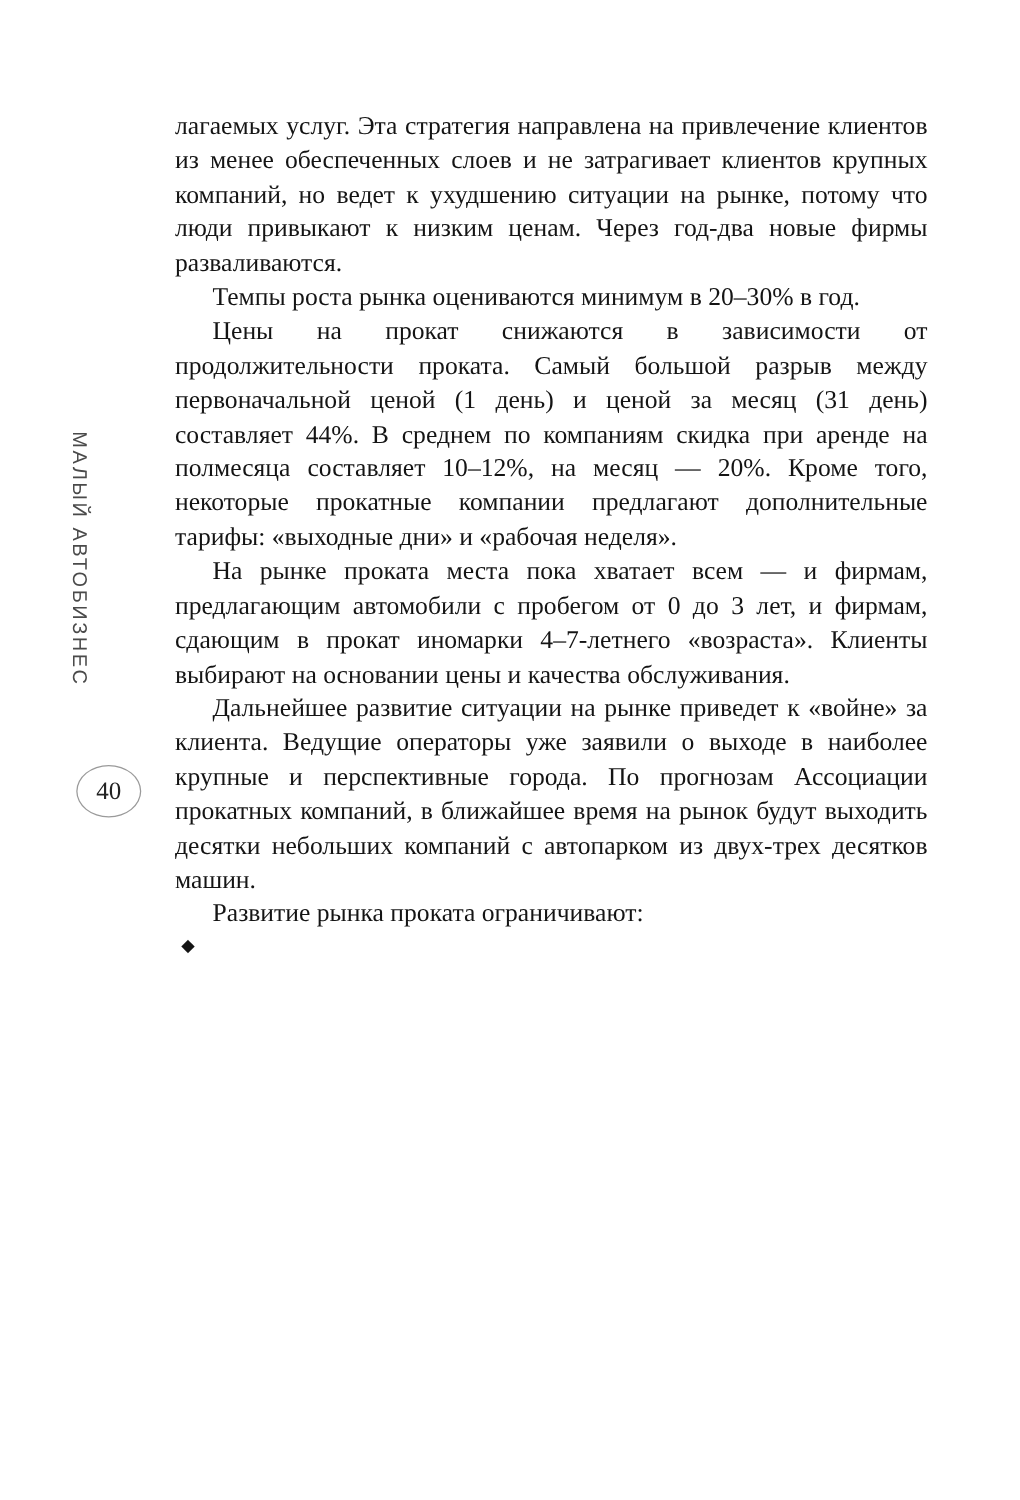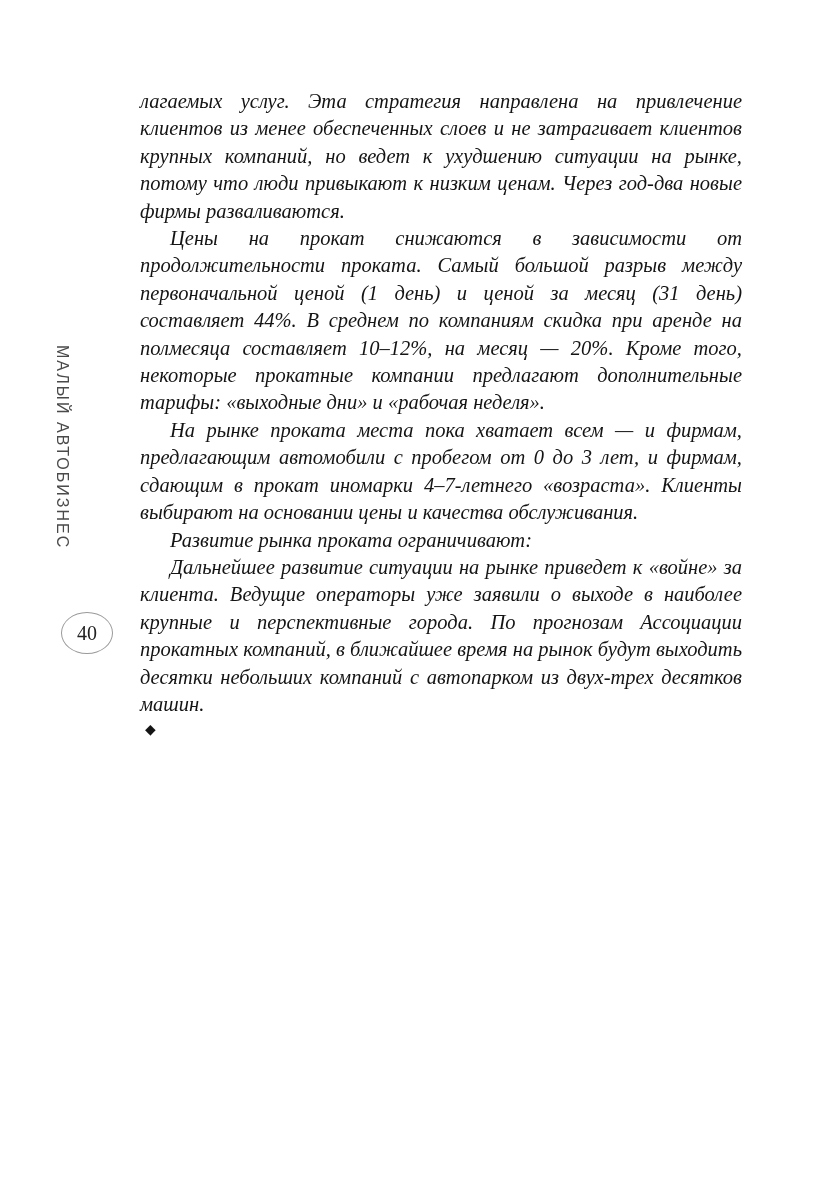--- a/index.html
+++ b/index.html
@@ -52,21 +52,20 @@
     font-size: 20.5px;
     line-height: 27.4px;
     text-align: justify;
     color: #141414;
     hyphens: auto;
     -webkit-hyphens: auto;
   }
   .para {
     margin: 0;
     text-indent: 30px;
-    font-style: italic;
   }
   .para.no-indent {
     text-indent: 0;
   }
   .bullet-item {
     position: relative;
     padding-left: 39px;
     margin: 0;
   }
   .bullet-marker {
@@ -85,23 +84,24 @@
 <div class="page">
 
   <div class="running-head">МАЛЫЙ АВТОБИЗНЕС</div>
 
   <div class="page-number-badge">
     <span>40</span>
   </div>
 
   <div class="main-text">
     <p class="para no-indent">лагаемых услуг. Эта стратегия направлена на привлечение клиентов из менее обеспеченных слоев и не затрагивает клиентов крупных компаний, но ведет к ухудшению ситуации на рынке, потому что люди привыкают к низким ценам. Через год-два новые фирмы разваливаются.</p>
+    <p class="para">Темпы роста рынка оцениваются минимум в 20–30% в год.</p>
     <p class="para">Цены на прокат снижаются в зависимости от продолжительности проката. Самый большой разрыв между первоначальной ценой (1 день) и ценой за месяц (31 день) составляет 44%. В среднем по компаниям скидка при аренде на полмесяца составляет 10–12%, на месяц — 20%. Кроме того, некоторые прокатные компании предлагают дополнительные тарифы: «выходные дни» и «рабочая неделя».</p>
     <p class="para">На рынке проката места пока хватает всем — и фирмам, предлагающим автомобили с пробегом от 0 до 3 лет, и фирмам, сдающим в прокат иномарки 4–7-летнего «возраста». Клиенты выбирают на основании цены и качества обслуживания.</p>
+    <p class="para">Дальнейшее развитие ситуации на рынке приведет к «войне» за клиента. Ведущие операторы уже заявили о выходе в наиболее крупные и перспективные города. По прогнозам Ассоциации прокатных компаний, в ближайшее время на рынок будут выходить десятки небольших компаний с автопарком из двух-трех десятков машин.</p>
     <p class="para">Развитие рынка проката ограничивают:</p>
-    <p class="para">Дальнейшее развитие ситуации на рынке приведет к «войне» за клиента. Ведущие операторы уже заявили о выходе в наиболее крупные и перспективные города. По прогнозам Ассоциации прокатных компаний, в ближайшее время на рынок будут выходить десятки небольших компаний с автопарком из двух-трех десятков машин.</p>
 
     <div class="bullet-item">
       <span class="bullet-marker">◆</span>
     </div>
   </div>
 
 </div>
 
 </body></html>

